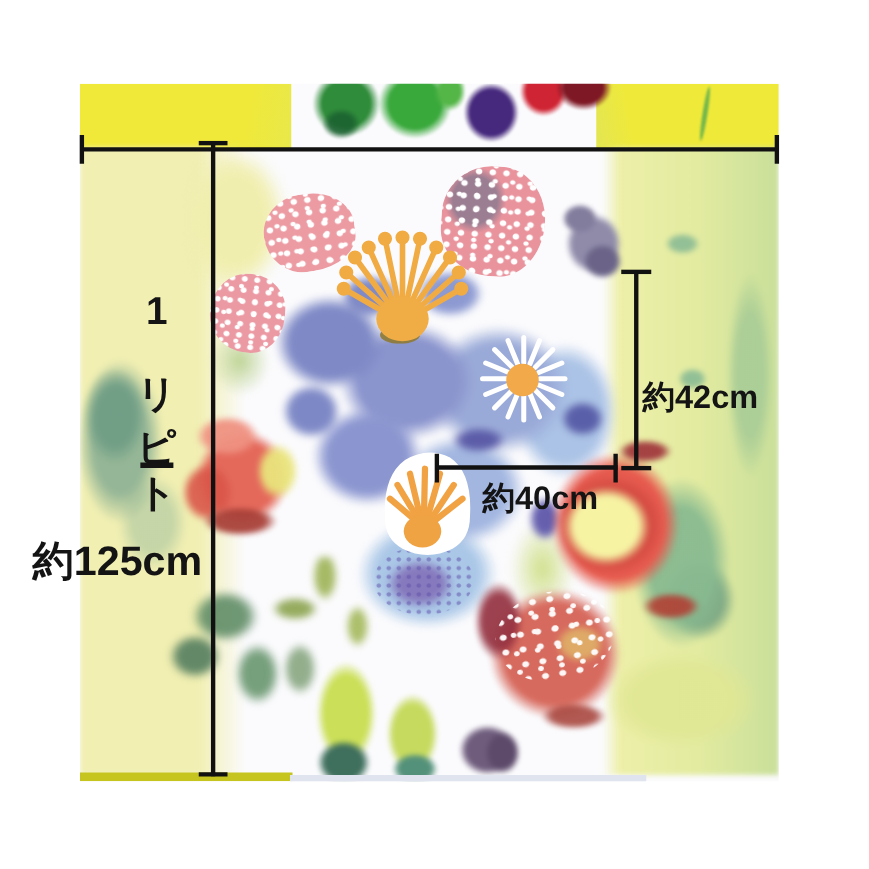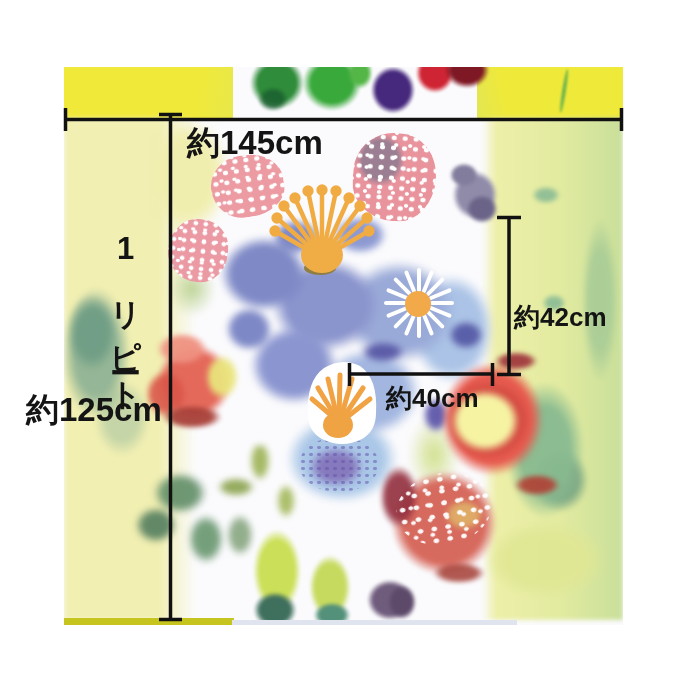--- a/index.html
+++ b/index.html
@@ -170,21 +170,21 @@
   
   .selvage-left  { left:0; top:551px; width:170px; height:7px; background:#c6c41f; }
   .selvage-right { left:168px; top:553px; width:285px; height:6px; background:#e0e4ef; }
 
   
   .dims { position:absolute; left:0; top:0; width:695px; height:695px; pointer-events:none; }
   .dims line { stroke:#111; stroke-width:3.5; }
 
   .lbl { position:absolute; color:#141414; font-weight:600; line-height:1; white-space:nowrap; }
   #w145 { left:187px; top:126px; font-size:33px; }
-  #h125 { left:26px;  top:393px; font-size:33px; }
+  #h125 { left:26px;  top:432px; font-size:33px; }
   #h42  { left:514px; top:304px; font-size:26px;text-align:right; }
   #w40  { left:386px; top:385px; font-size:26px; }
   #rep  { left:110px; top:231px; font-size:31px; writing-mode:vertical-rl;
           text-orientation:upright; letter-spacing:3px; }
   #rep .rep-word { margin-inline-start:11px; }
 </style>
 </head>
 <body>
 
 <div class="stage">
@@ -307,19 +307,18 @@
       <line x1="497" y1="217.5" x2="521" y2="217.5"></line>
       <line x1="497" y1="374.5" x2="521" y2="374.5"></line>
     </g>
     <g>
       <line x1="348" y1="374" x2="494" y2="374"></line>
       <line x1="349.5" y1="363" x2="349.5" y2="386"></line>
       <line x1="492.5" y1="363" x2="492.5" y2="386"></line>
     </g>
   </svg>
 
-  <div class="lbl" id="w145">約145cm</div>
   <div class="lbl" id="rep"><span>1</span><span class="rep-word">リピート</span></div>
   <div class="lbl" id="h125">約125cm</div>
   <div class="lbl" id="h42">約42cm</div>
   <div class="lbl" id="w40">約40cm</div>
 
 </div>
 
 </body></html>

